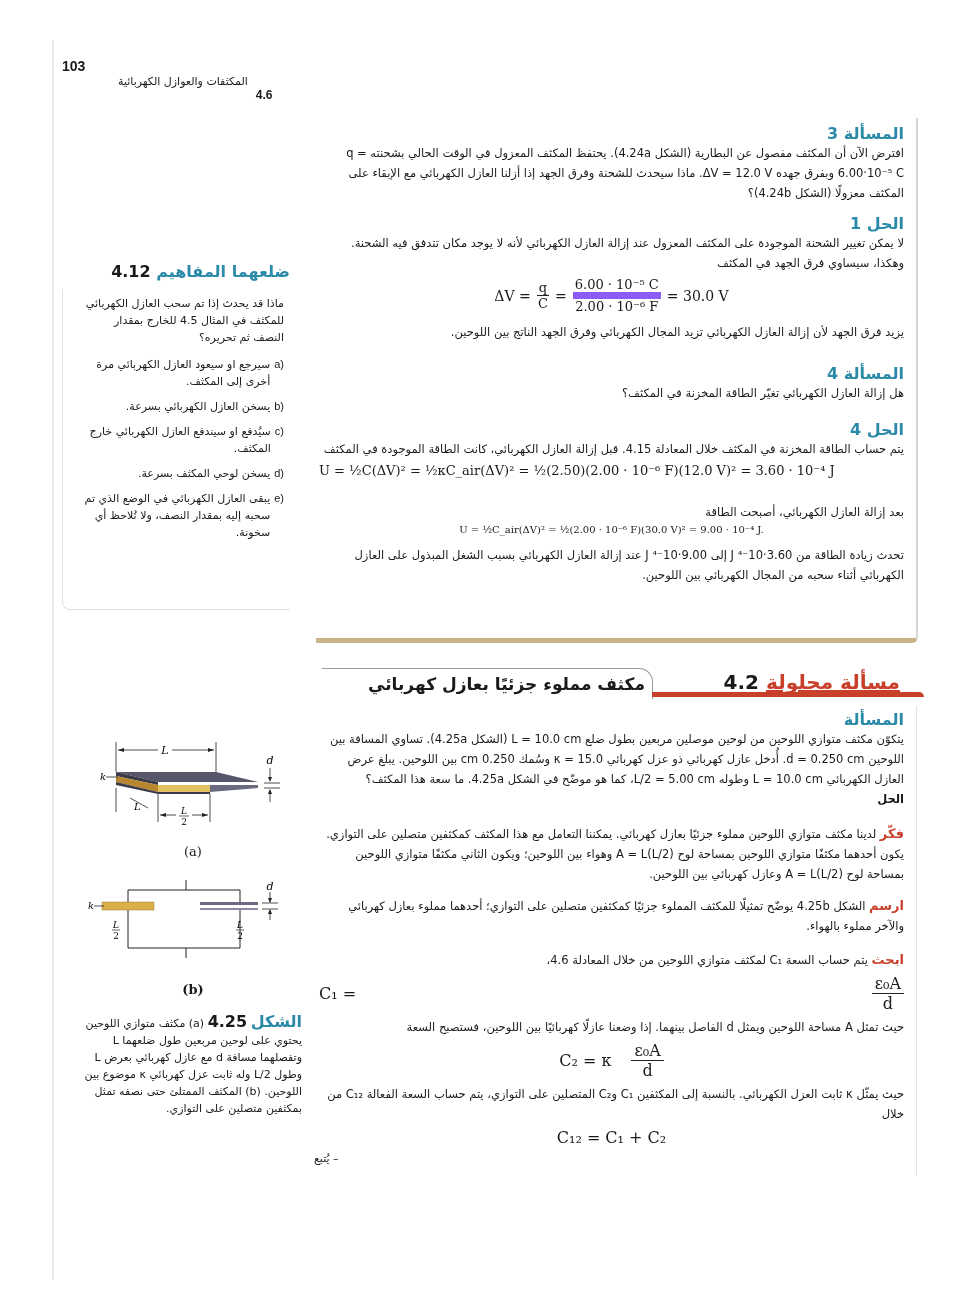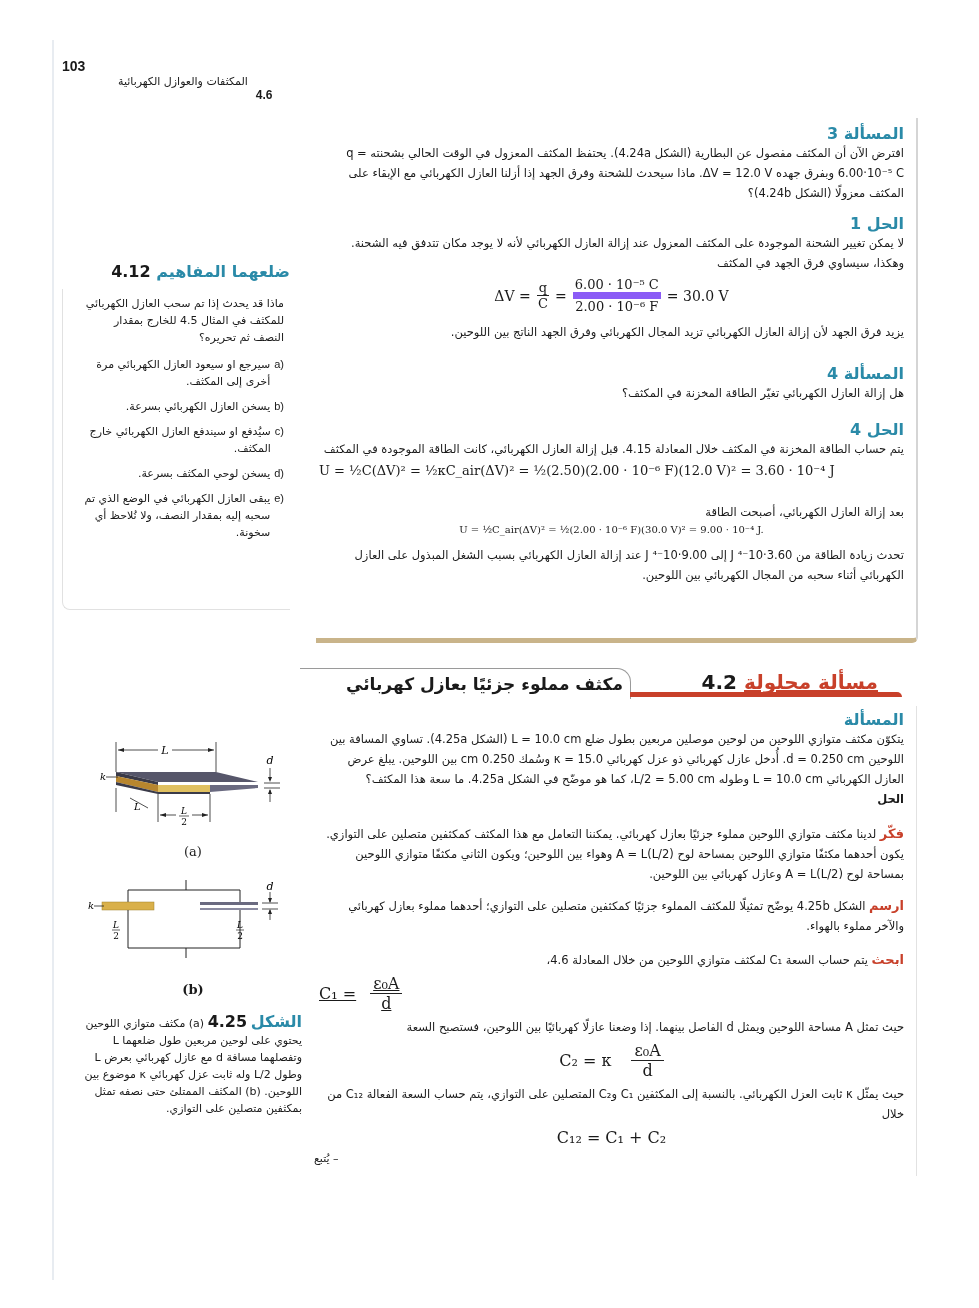--- a/index.html
+++ b/index.html
@@ -37,21 +37,21 @@
   .review .title { font: bold 16px "DejaVu Sans", sans-serif; text-align: right; direction: rtl; }
   .review .body {
     margin-top: 8px; border-left: 1px solid #e1e1e1; border-bottom: 1px solid #e1e1e1;
     border-bottom-left-radius: 8px; padding: 6px 6px 14px 18px; height: 300px;
   }
   .review .q { font-size: 11px; line-height: 17px; margin: 0 0 10px 0; }
   .review .opt { font-size: 11px; line-height: 17px; margin: 0 0 8px 0; display: flex; direction: rtl; gap: 4px; }
   .review .opt .letter { font-family: "Liberation Sans", sans-serif; }
 
   
-  .sp-header { position: absolute; left: 300px; top: 660px; width: 600px; height: 40px; }
+  .sp-header { position: absolute; left: 322px; top: 660px; width: 600px; height: 40px; }
   .sp-tab-line { position: absolute; left: 0; top: 8px; width: 330px; height: 30px; border-top: 1px solid #9a9a9a; border-right: 1px solid #9a9a9a; border-top-right-radius: 14px; }
   .sp-title { position: absolute; left: 46px; top: 14px; font: bold 17px "DejaVu Sans", sans-serif; direction: rtl; }
   .sp-label { position: absolute; right: 22px; top: 10px; font: bold 20px "DejaVu Sans", sans-serif; direction: rtl; }
   .sp-underline { position: absolute; left: 330px; top: 32px; width: 272px; height: 5px; background: #c8402a; border-top-right-radius: 6px; }
 
   .box-bottom { position: absolute; left: 316px; top: 706px; width: 600px; height: 470px; border-right: 1px solid #e2e2e2; }
   .box-bottom .sec { right: 12px; }
   .kw { font-weight: bold; color: #c8402a; font-size: 13px; }
 
   
@@ -164,21 +164,21 @@
     <p class="p"><span class="kw">فكّر</span> <span>لدينا مكثف متوازي اللوحين مملوء جزئيًا بعازل كهربائي. يمكننا التعامل مع هذا المكثف كمكثفين متصلين على التوازي. يكون أحدهما مكثفًا متوازي اللوحين بمساحة لوح A = L(L/2) وهواء بين اللوحين؛ ويكون الثاني مكثفًا متوازي اللوحين بمساحة لوح A = L(L/2) وعازل كهربائي بين اللوحين.</span></p>
   </div>
 
   <div class="sec rtl" style="top:190px; width:585px;">
     <p class="p"><span class="kw">ارسم</span> <span>الشكل 4.25b يوضّح تمثيلًا للمكثف المملوء جزئيًا كمكثفين متصلين على التوازي؛ أحدهما مملوء بعازل كهربائي والآخر مملوء بالهواء.</span></p>
   </div>
 
   <div class="sec rtl" style="top:244px; width:585px;">
     <p class="p"><span class="kw">ابحث</span> <span>يتم حساب السعة C₁ لمكثف متوازي اللوحين من خلال المعادلة 4.6،</span></p>
 
-    <div class="eq math" style="display:flex; justify-content:flex-start; align-items:center; gap:14px; margin:4px 0;text-decoration:underline;">
+    <div class="eq math" style="display:flex; justify-content:space-between; align-items:center; gap:14px; margin:4px 0;">
       <span style="font-size:16px;">C₁ =</span>
       <span style="display:inline-flex; flex-direction:column; align-items:center; font-size:16px;">
         <span style="border-bottom:1px solid #222; padding:0 3px;">ε₀A</span>
         <span>d</span>
       </span>
     </div>
 
     <p class="p">حيث تمثل A مساحة اللوحين ويمثل d الفاصل بينهما. إذا وضعنا عازلًا كهربائيًا بين اللوحين، فستصبح السعة</p>
 
     <div class="eq math" style="display:flex; justify-content:center; align-items:center; gap:20px; margin:4px 0;">

